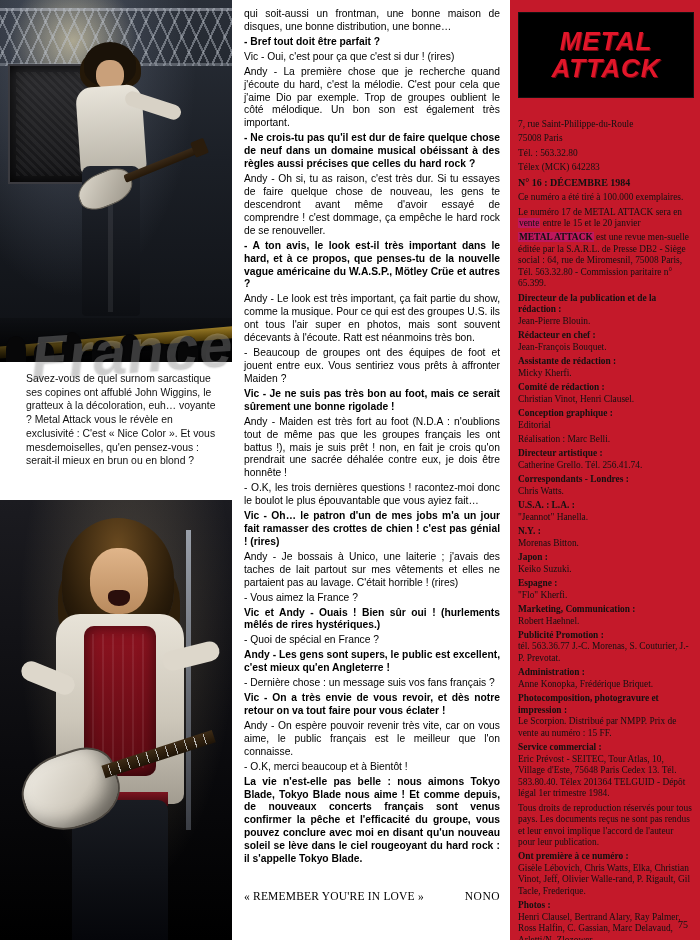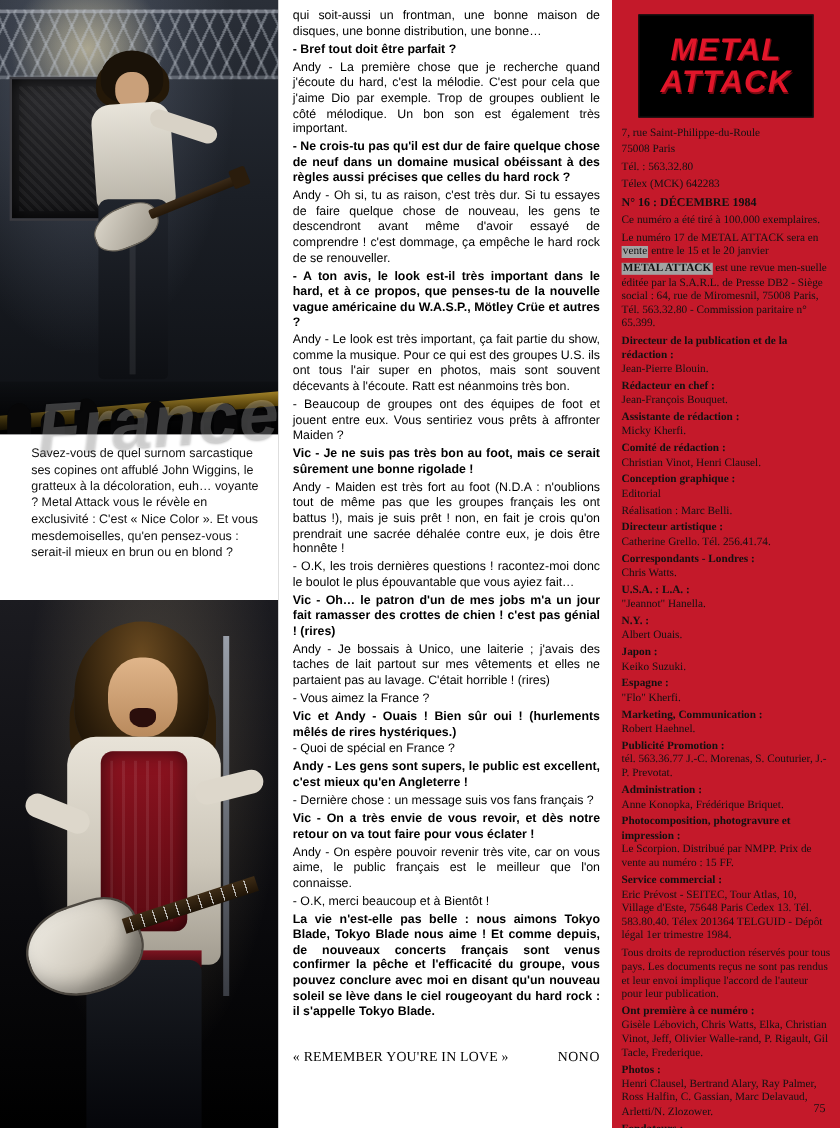--- a/index.html
+++ b/index.html
@@ -289,23 +289,23 @@
   
   .col-side {
     flex: 0 0 190px;
     width: 190px;
     height: 940px;
     background: #c4192a;
     position: relative;
     padding: 8px 8px 0 8px;
   }
   .logo-box {
-    width: 146px;
+    width: 176px;
     height: 86px;
-    margin: 4px auto 8px auto;
+    margin: 4px auto 21px auto;
     background: #000;
     border: 1px solid #111;
     display: flex;
     flex-direction: column;
     align-items: center;
     justify-content: center;
     position: relative;
   }
   .logo-line {
     font-family: "Liberation Sans", sans-serif;
@@ -329,21 +329,21 @@
   .side-text .hdr { font-weight: bold; text-align: right; }
   .issue-line {
     font-weight: bold;
     font-size: 10px;
     margin: 5px 0 4px 0;
   }
   .brand-inline {
     font-weight: bold;
   }
   .hl {
-    background: #a3a3a3;
+    background: #be185d;
     padding: 0 1px;
     font-family: Liberation Serif, serif;
   }
   .pagenum {
     position: absolute;
     right: 12px;
     bottom: 10px;
     font-family: "Liberation Serif", serif;
     font-size: 10px;
     color: #111;
@@ -412,20 +412,21 @@
       </div>
     </div>
 
     <div class="watermark">FranceArchives.museu</div>
   </div>
 
   <div class="col-text">
     <div id="article-body">
         <p>qui soit-aussi un frontman, une bonne maison de disques, une bonne distribution, une bonne…</p>
         <p class="q">- Bref tout doit être parfait ?</p>
+        <p>Vic - Oui, c'est pour ça que c'est si dur ! (rires)</p>
         <p>Andy - La première chose que je recherche quand j'écoute du hard, c'est la mélodie. C'est pour cela que j'aime Dio par exemple. Trop de groupes oublient le côté mélodique. Un bon son est également très important.</p>
         <p class="q">- Ne crois-tu pas qu'il est dur de faire quelque chose de neuf dans un domaine musical obéissant à des règles aussi précises que celles du hard rock ?</p>
         <p>Andy - Oh si, tu as raison, c'est très dur. Si tu essayes de faire quelque chose de nouveau, les gens te descendront avant même d'avoir essayé de comprendre ! c'est dommage, ça empêche le hard rock de se renouveller.</p>
         <p class="q">- A ton avis, le look est-il très important dans le hard, et à ce propos, que penses-tu de la nouvelle vague américaine du W.A.S.P., Mötley Crüe et autres ?</p>
         <p>Andy - Le look est très important, ça fait partie du show, comme la musique. Pour ce qui est des groupes U.S. ils ont tous l'air super en photos, mais sont souvent décevants à l'écoute. Ratt est néanmoins très bon.</p>
         <p>- Beaucoup de groupes ont des équipes de foot et jouent entre eux. Vous sentiriez vous prêts à affronter Maiden ?</p>
         <p class="q">Vic - Je ne suis pas très bon au foot, mais ce serait sûrement une bonne rigolade !</p>
         <p>Andy - Maiden est très fort au foot (N.D.A : n'oublions tout de même pas que les groupes français les ont battus !), mais je suis prêt ! non, en fait je crois qu'on prendrait une sacrée déhalée contre eux, je dois être honnête !</p>
         <p>- O.K, les trois dernières questions ! racontez-moi donc le boulot le plus épouvantable que vous ayiez fait…</p>
         <p class="q">Vic - Oh… le patron d'un de mes jobs m'a un jour fait ramasser des crottes de chien ! c'est pas génial ! (rires)</p>
@@ -470,21 +471,21 @@
       <div id="credits-block">
           <p><span class="hdr">Directeur de la publication et de la rédaction : </span><br><span>Jean-Pierre Blouin.</span></p>
           <p><span class="hdr">Rédacteur en chef : </span><br><span>Jean-François Bouquet.</span></p>
           <p><span class="hdr">Assistante de rédaction : </span><br><span>Micky Kherfi.</span></p>
           <p><span class="hdr">Comité de rédaction : </span><br><span>Christian Vinot, Henri Clausel.</span></p>
           <p><span class="hdr">Conception graphique : </span><br><span>Editorial</span></p>
           <p><span>Réalisation : Marc Belli.</span></p>
           <p><span class="hdr">Directeur artistique : </span><br><span>Catherine Grello. Tél. 256.41.74.</span></p>
           <p><span class="hdr">Correspondants - Londres : </span><br><span>Chris Watts.</span></p>
           <p><span class="hdr">U.S.A. : L.A. : </span><br><span>"Jeannot" Hanella.</span></p>
-          <p><span class="hdr">N.Y. : </span><br><span>Albert Ouais.</span></p>
+          <p><span class="hdr">N.Y. : </span><br><span>Morenas Bitton.</span></p>
           <p><span class="hdr">Japon : </span><br><span>Keiko Suzuki.</span></p>
           <p><span class="hdr">Espagne : </span><br><span>"Flo" Kherfi.</span></p>
           <p><span class="hdr">Marketing, Communication : </span><br><span>Robert Haehnel.</span></p>
           <p><span class="hdr">Publicité Promotion : </span><br><span>tél. 563.36.77 J.-C. Morenas, S. Couturier, J.-P. Prevotat.</span></p>
           <p><span class="hdr">Administration : </span><br><span>Anne Konopka, Frédérique Briquet.</span></p>
           <p><span class="hdr">Photocomposition, photogravure et impression : </span><br><span>Le Scorpion. Distribué par NMPP. Prix de vente au numéro : 15 FF.</span></p>
           <p><span class="hdr">Service commercial : </span><br><span>Eric Prévost - SEITEC, Tour Atlas, 10, Village d'Este, 75648 Paris Cedex 13. Tél. 583.80.40. Télex 201364 TELGUID - Dépôt légal 1er trimestre 1984.</span></p>
           <p><span>Tous droits de reproduction réservés pour tous pays. Les documents reçus ne sont pas rendus et leur envoi implique l'accord de l'auteur pour leur publication.</span></p>
           <p><span class="hdr">Ont première à ce numéro : </span><br><span>Gisèle Lébovich, Chris Watts, Elka, Christian Vinot, Jeff, Olivier Walle-rand, P. Rigault, Gil Tacle, Frederique.</span></p>
           <p><span class="hdr">Photos : </span><br><span>Henri Clausel, Bertrand Alary, Ray Palmer, Ross Halfin, C. Gassian, Marc Delavaud, Arletti/N. Zlozower.</span></p>

